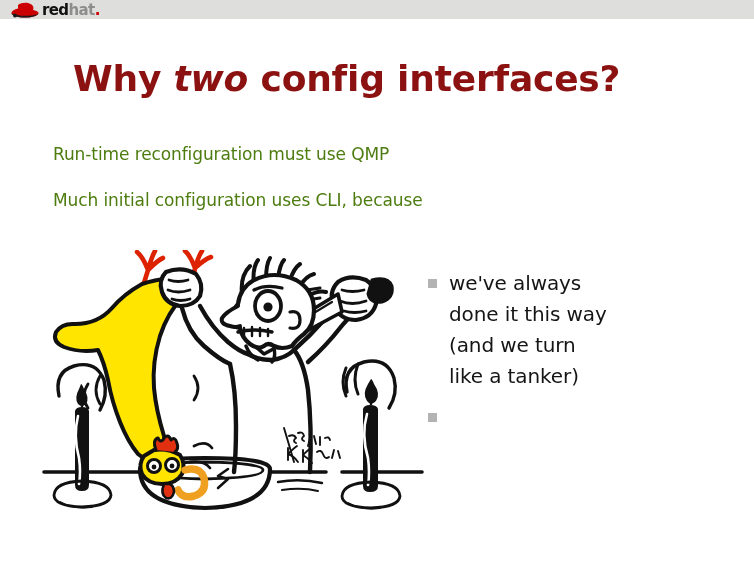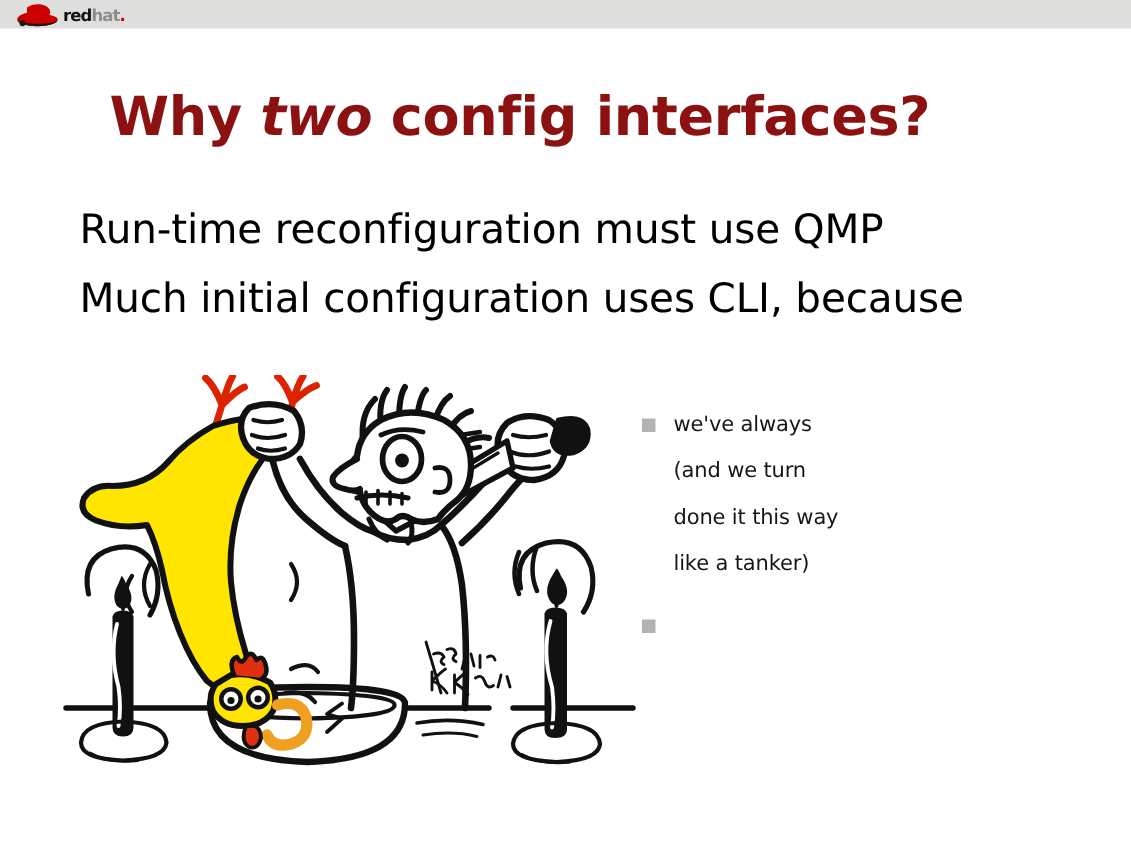--- a/index.html
+++ b/index.html
@@ -31,21 +31,21 @@
     display: flex;
     align-items: center;
   }
   #fedora-icon {
     width: 30px;
     height: 17px;
     display: block;
   }
   #brand-wordmark {
     font-family: "DejaVu Sans", sans-serif;
-    font-size: 11px;
+    font-size: 15px;
     font-weight: bold;
     letter-spacing: -0.6px;
     line-height: 1;
     margin-left: 2px;
     white-space: nowrap;
   }
   #brand-wordmark .w-red { color: #111111; }
   #brand-wordmark .w-hat { color: #8d8d8d; }
   #brand-wordmark .w-dot { color: #cc0000; }
 
@@ -67,23 +67,23 @@
   #slide-title .em { font-style: italic; }
 
   
   #body-lines {
     position: absolute;
     left: 53px;
     top: 131px;
     width: 660px;
   }
   .body-line {
-    color: #000000;
-    font-family: "DejaVu Sans", sans-serif;
-    font-size: 27px;
+    color: #4d7c0f;
+    font-family: "DejaVu Sans", sans-serif;
+    font-size: 17px;
     font-weight: normal;
     line-height: 46px;
     letter-spacing: -0.1px;
     white-space: nowrap;
   }
 
   
   #bullet-list {
     position: absolute;
     left: 428px;
@@ -98,21 +98,21 @@
   .bullet-marker {
     width: 9px;
     height: 9px;
     background: #b3b3b3;
     flex: 0 0 auto;
     margin-top: 11px;
     margin-right: 12px;
   }
   .bullet-text {
     font-family: "DejaVu Sans", sans-serif;
-    font-size: 14px;
+    font-size: 20px;
     line-height: 31px;
     letter-spacing: -0.1px;
   }
   .bullet-text .em { font-style: italic; }
   .bullet-dark { color: #151515; }
   .bullet-red  { color: #9B1818; }
 
   
   #cartoon {
     position: absolute;
@@ -145,22 +145,22 @@
   <div class="body-line">Run-time reconfiguration must use QMP</div>
   <div class="body-line">Much initial configuration uses CLI, because</div>
 </div>
 
 <div id="bullet-list">
 
   <div class="bullet-row">
     <div class="bullet-marker"></div>
     <div class="bullet-text bullet-dark">
       <div>we've always</div>
+      <div>done it this way</div>
       <div>(and we turn</div>
-      <div>done it this way</div>
       <div>like a tanker)</div>
     </div>
   </div>
 
   <div class="bullet-row">
     <div class="bullet-marker"></div>
     <div class="bullet-text bullet-red">
     </div>
   </div>
 

